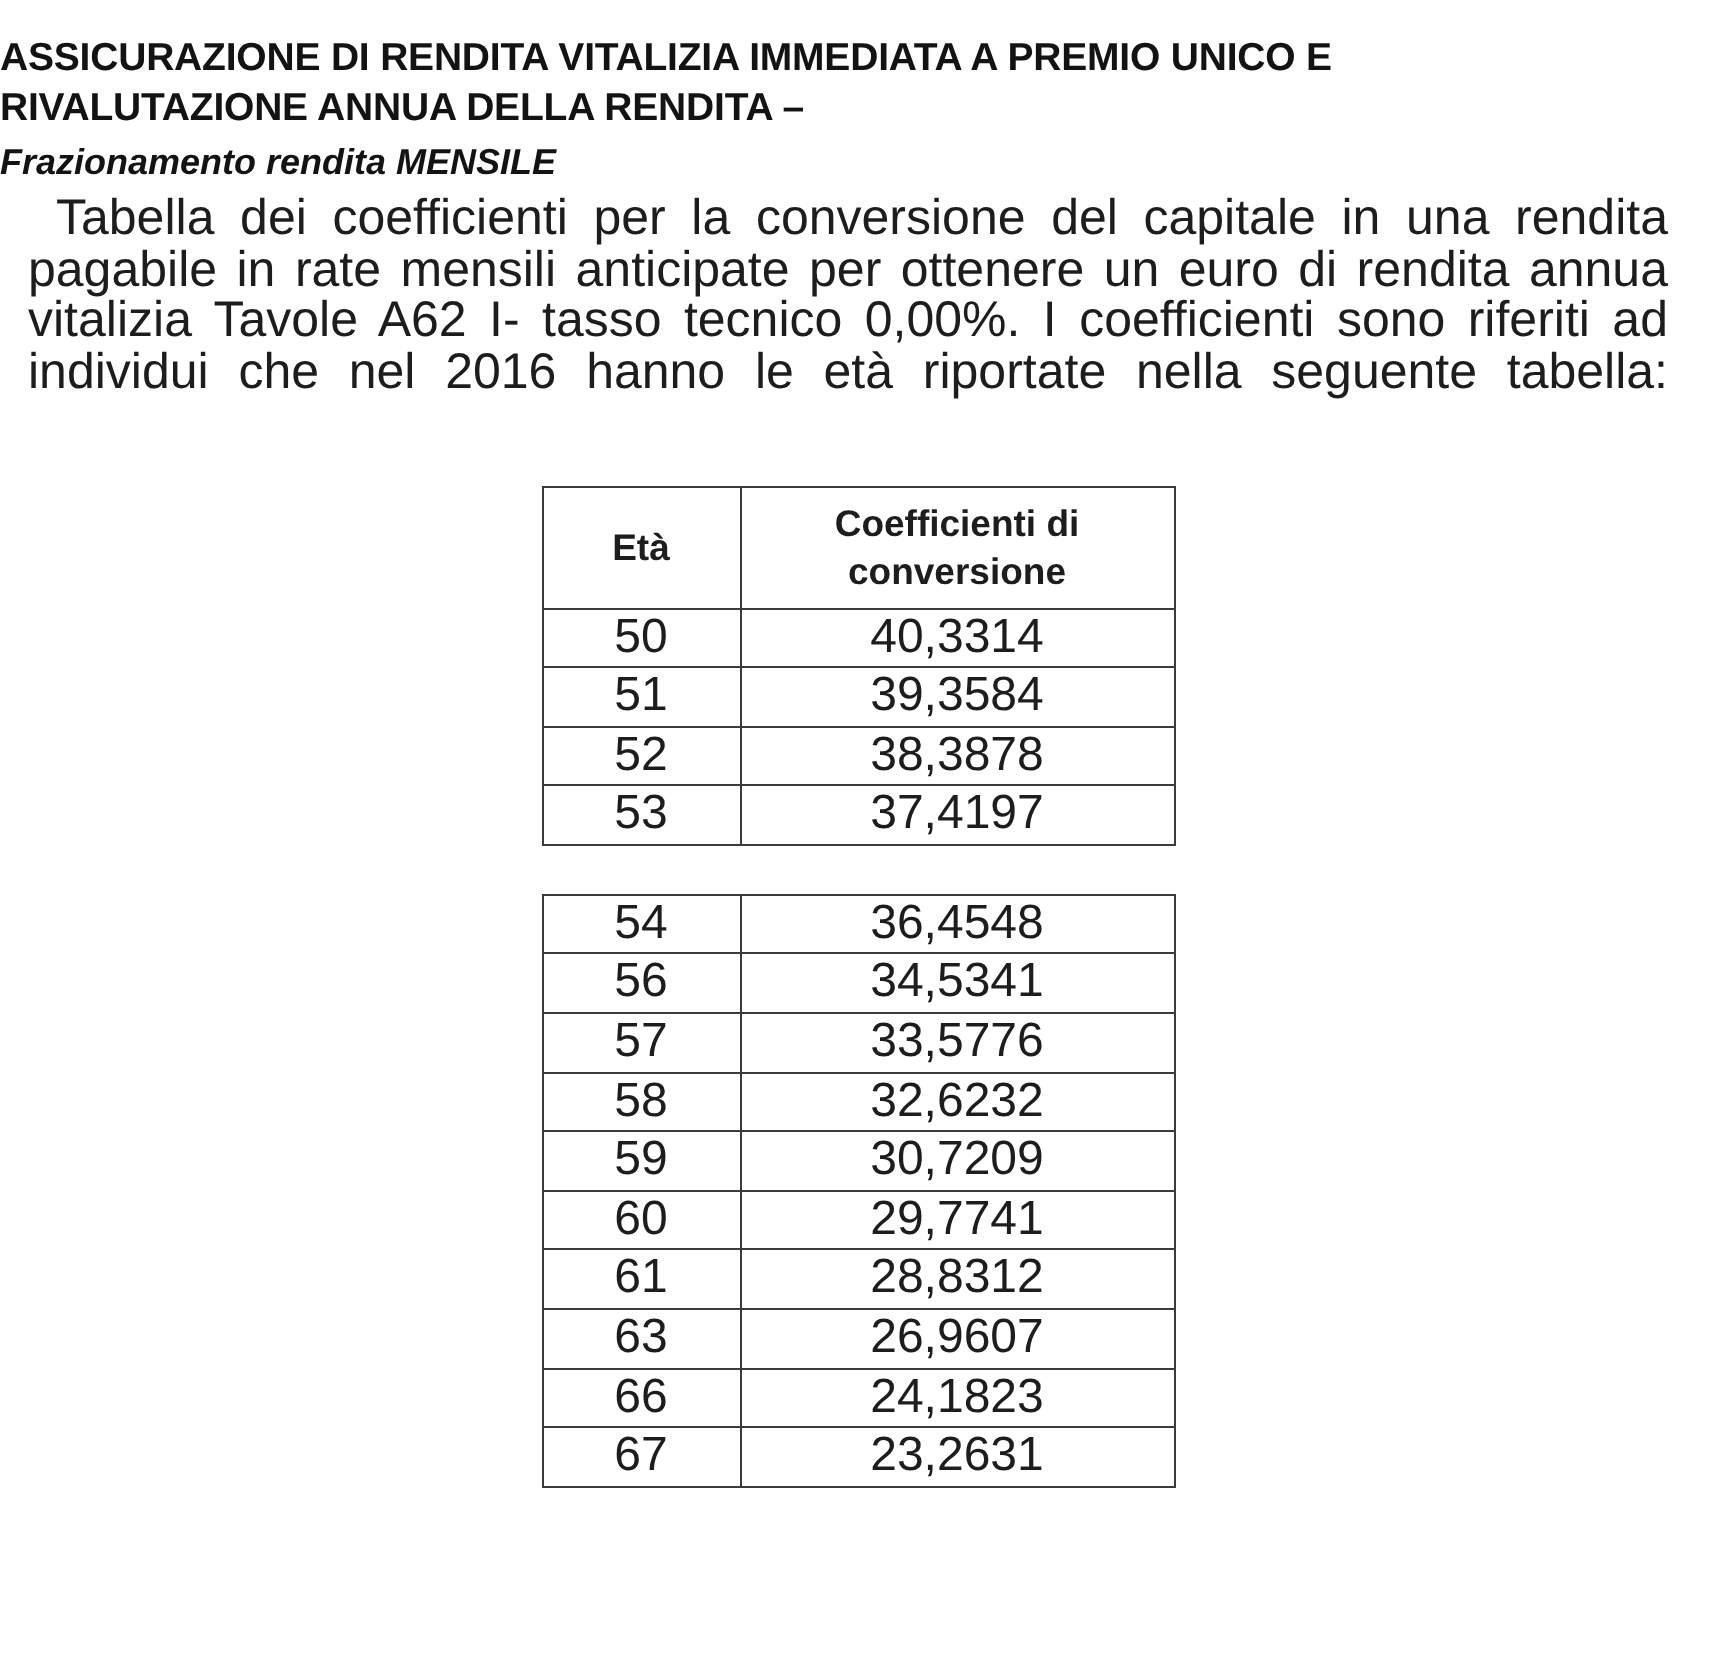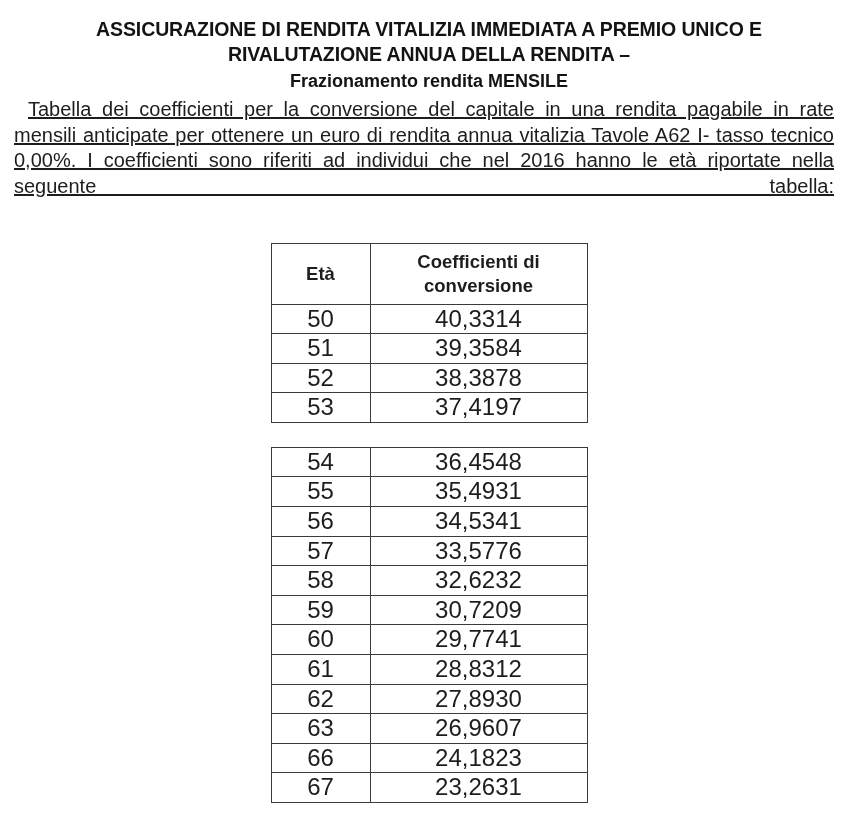--- a/index.html
+++ b/index.html
@@ -19,47 +19,47 @@
     position: relative;
     width: 858px;
     height: 832px;
     box-sizing: border-box;
     padding: 0;
   }
 
   
   .title-block {
     padding-top: 17px;
-    text-align: center;
+    text-align: left;
   }
   .title-line {
     font-size: 19.5px;
     font-weight: bold;
     line-height: 25px;
     letter-spacing: -0.1px;
     color: #131313;
   }
   .subtitle-line {
     font-size: 18px;
     font-weight: bold;
     line-height: 25px;
     margin-top: 2px;
     color: #131313;
+    font-style: italic;
   }
 
   
   .intro {
     margin: 3px 24px 0 14px;
-    font-size: 20px;
+    font-size: 25px;
     line-height: 25.5px;
     text-align: justify;
     text-justify: inter-word;
     text-indent: 14px;
     color: #1d1d1d;
-    text-decoration: underline;
   }
   .intro::after {
     content: "";
     display: inline-block;
     width: 100%;
   }
 
   
   .table-wrap {
     width: 100%;
@@ -157,24 +157,20 @@
       <colgroup>
         <col class="col-age">
         <col class="col-coeff">
       </colgroup>
       <tbody id="table-two-body">
           <tr>
             <td>54</td>
             <td>36,4548</td>
           </tr>
           <tr>
-            <td>55</td>
-            <td>35,4931</td>
-          </tr>
-          <tr>
             <td>56</td>
             <td>34,5341</td>
           </tr>
           <tr>
             <td>57</td>
             <td>33,5776</td>
           </tr>
           <tr>
             <td>58</td>
             <td>32,6232</td>
@@ -183,24 +179,20 @@
             <td>59</td>
             <td>30,7209</td>
           </tr>
           <tr>
             <td>60</td>
             <td>29,7741</td>
           </tr>
           <tr>
             <td>61</td>
             <td>28,8312</td>
-          </tr>
-          <tr>
-            <td>62</td>
-            <td>27,8930</td>
           </tr>
           <tr>
             <td>63</td>
             <td>26,9607</td>
           </tr>
           <tr>
             <td>66</td>
             <td>24,1823</td>
           </tr>
           <tr>

